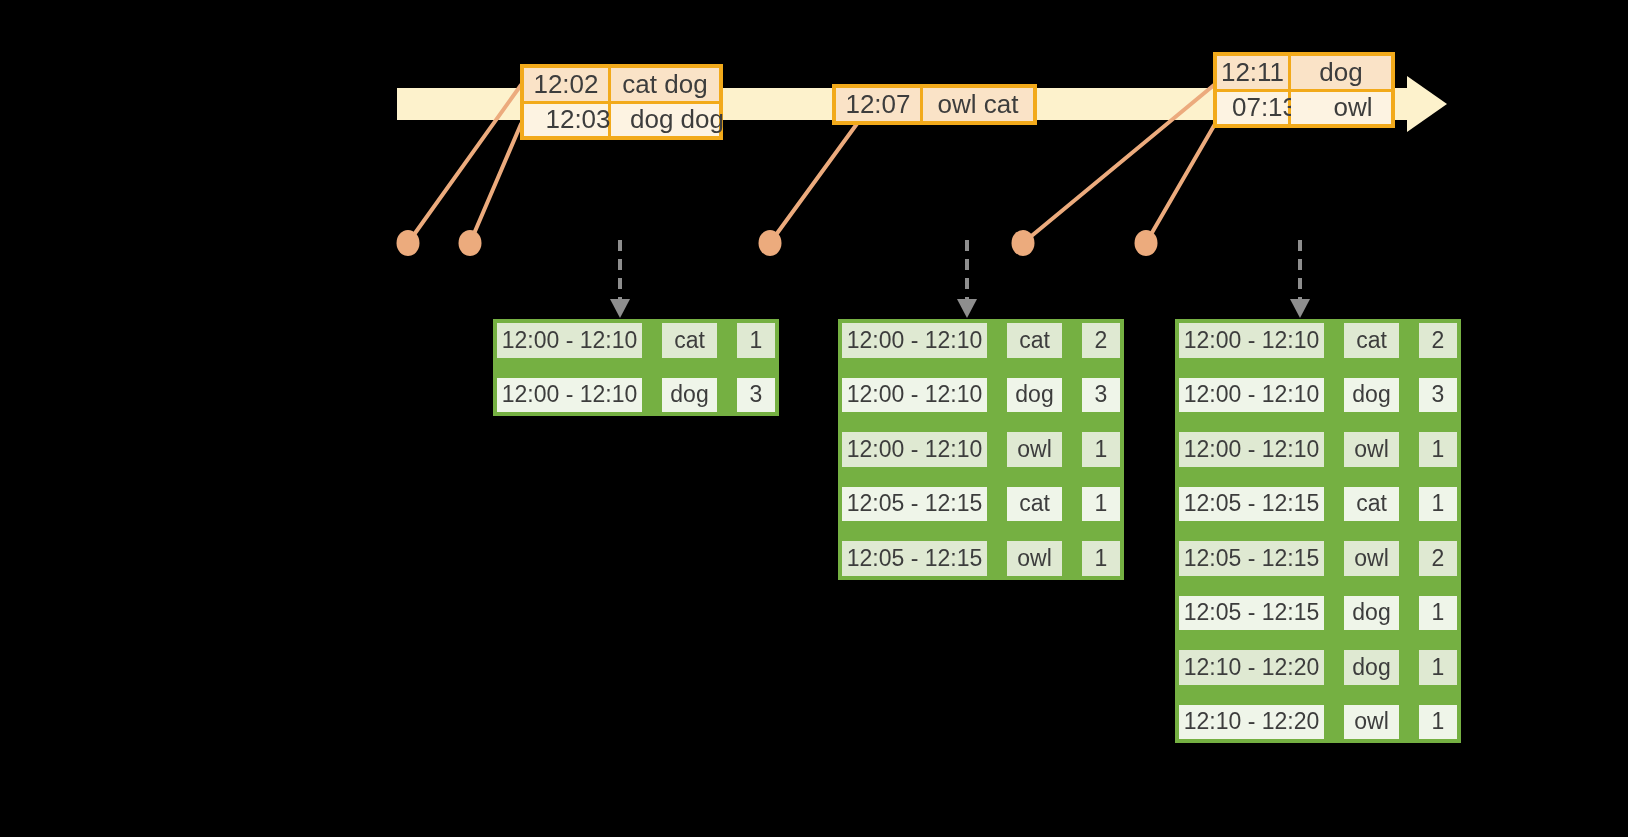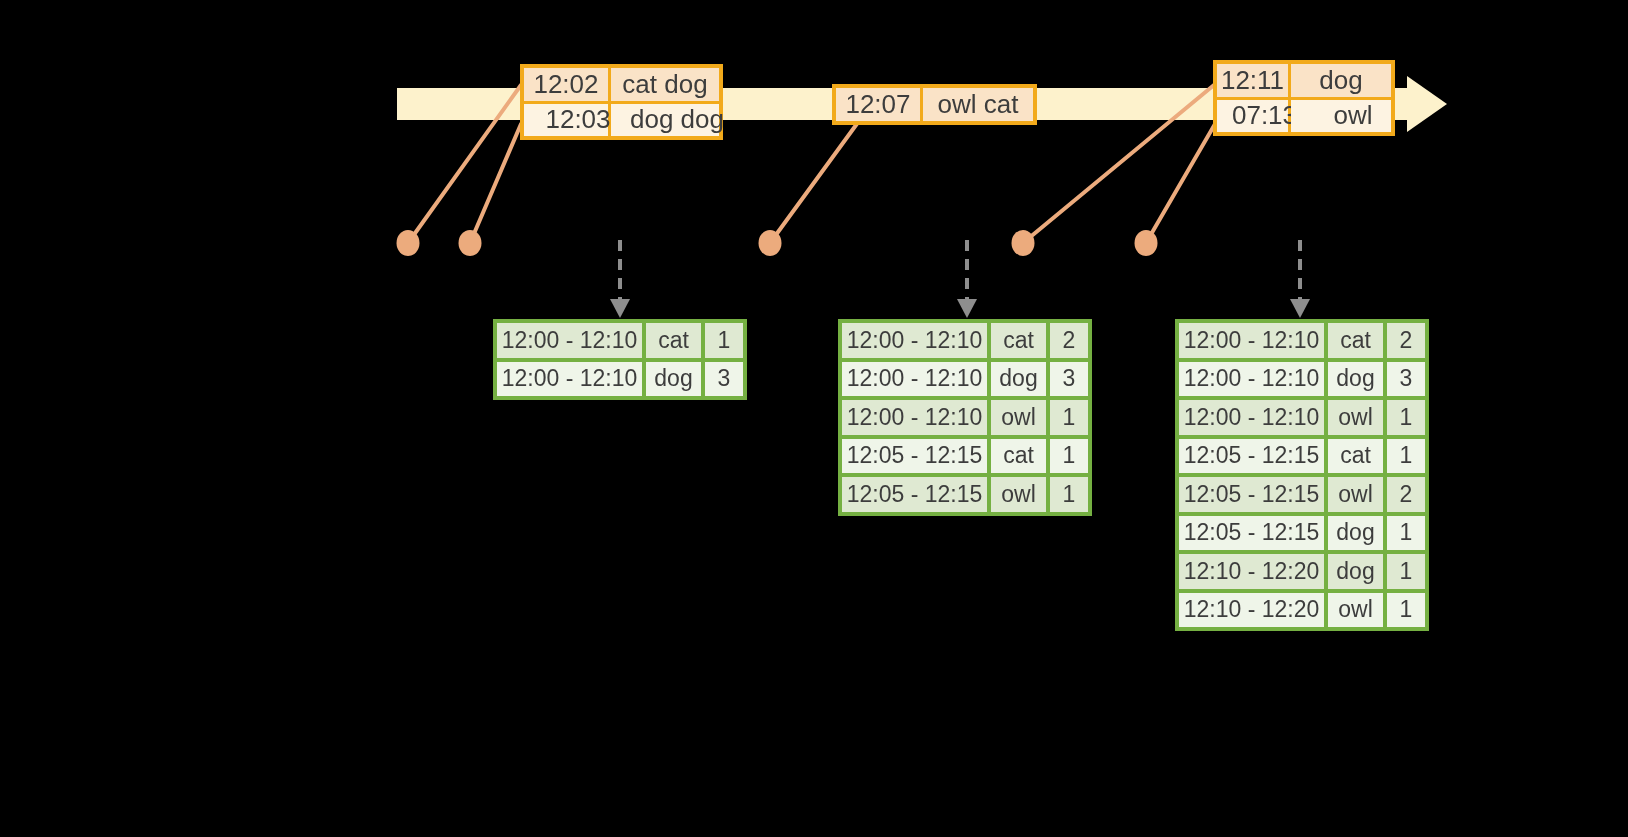--- a/index.html
+++ b/index.html
@@ -16,31 +16,31 @@
   .etable{
     position:absolute;
     background:var(--event-border,#f2aa1b);
     padding:4px;
     display:grid;
     gap:3px;
     box-sizing:border-box;
   }
   #et1{left:520px;top:64px;grid-template-columns:84px 108px;grid-auto-rows:32.5px;}
   #et2{left:832px;top:84px;grid-template-columns:84px 110px;grid-auto-rows:33px;}
-  #et3{left:1213px;top:60px;grid-template-columns:71px 100px;grid-auto-rows:32.5px;}
+  #et3{left:1213px;top:52px;grid-template-columns:71px 100px;grid-auto-rows:32.5px;}
 
   
   .rtable{
     position:absolute;
     background:var(--result-border,#75b042);
     padding:4px;
     display:grid;
     grid-template-columns:145px 55px 38px;
     grid-auto-rows:34.5px;
-    gap:4px;
+    gap:20px;
     box-sizing:border-box;
   }
   #rt1{left:493px;top:319px;}
   #rt2{left:838px;top:319px;}
   #rt3{left:1175px;top:319px;}
 
   .cell{
     display:flex;align-items:center;justify-content:center;
     color:var(--text,#3d3d3d);
     white-space:nowrap;

